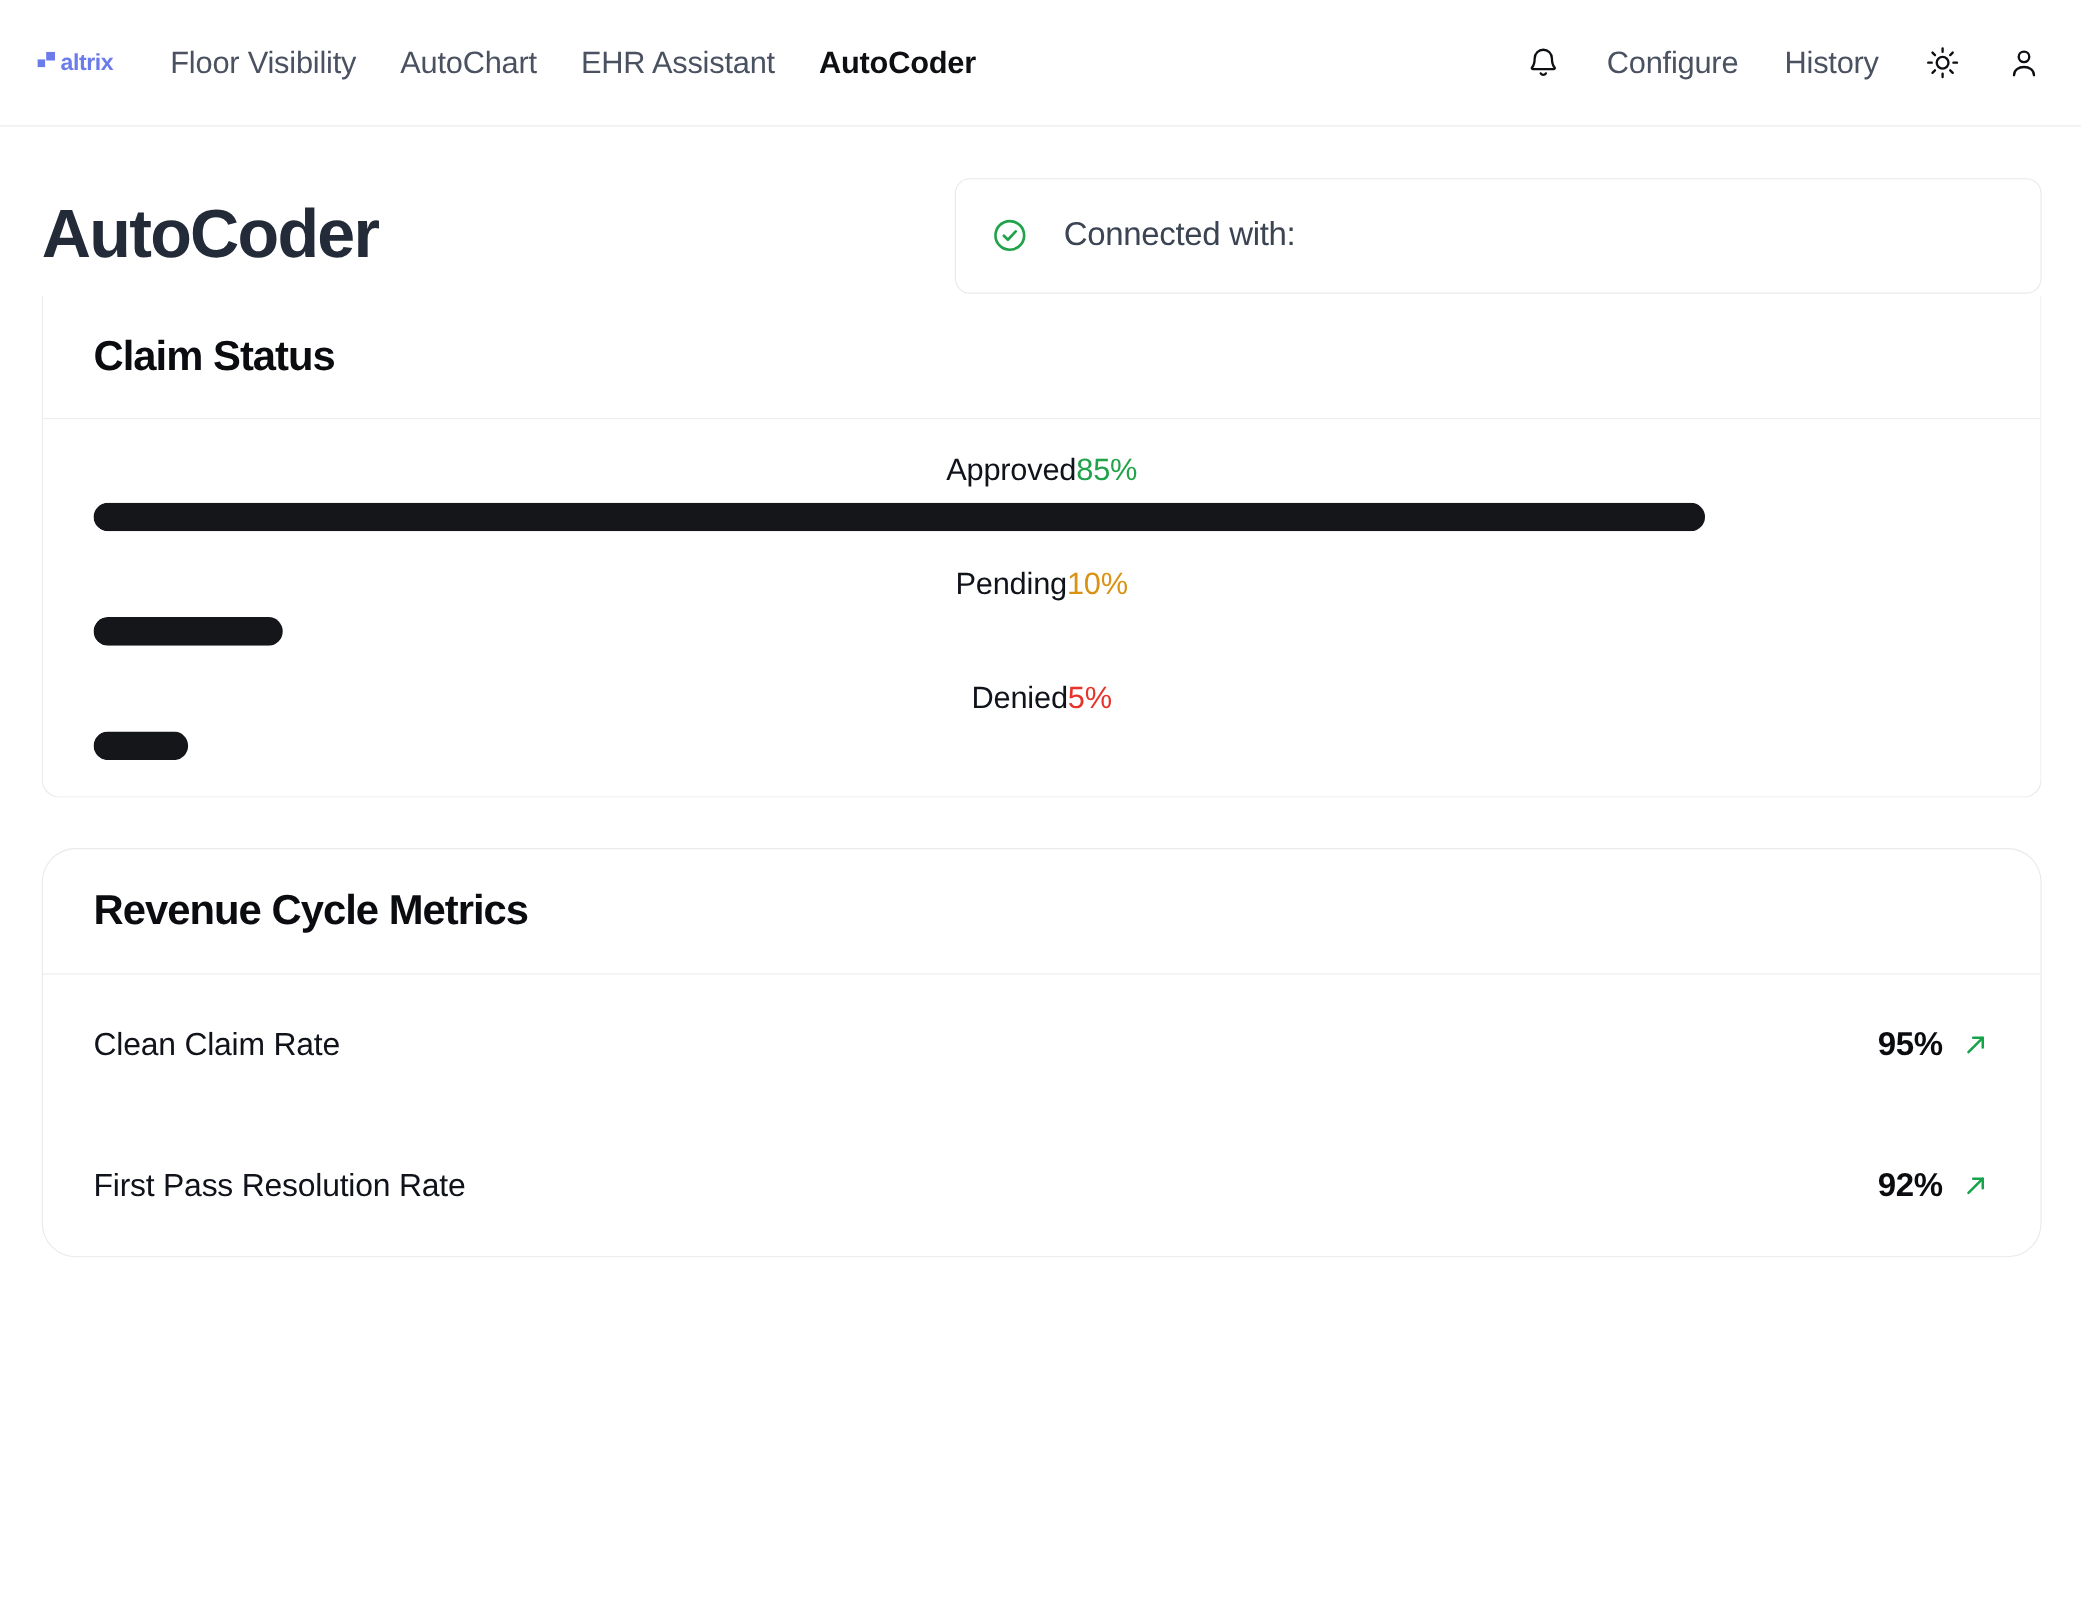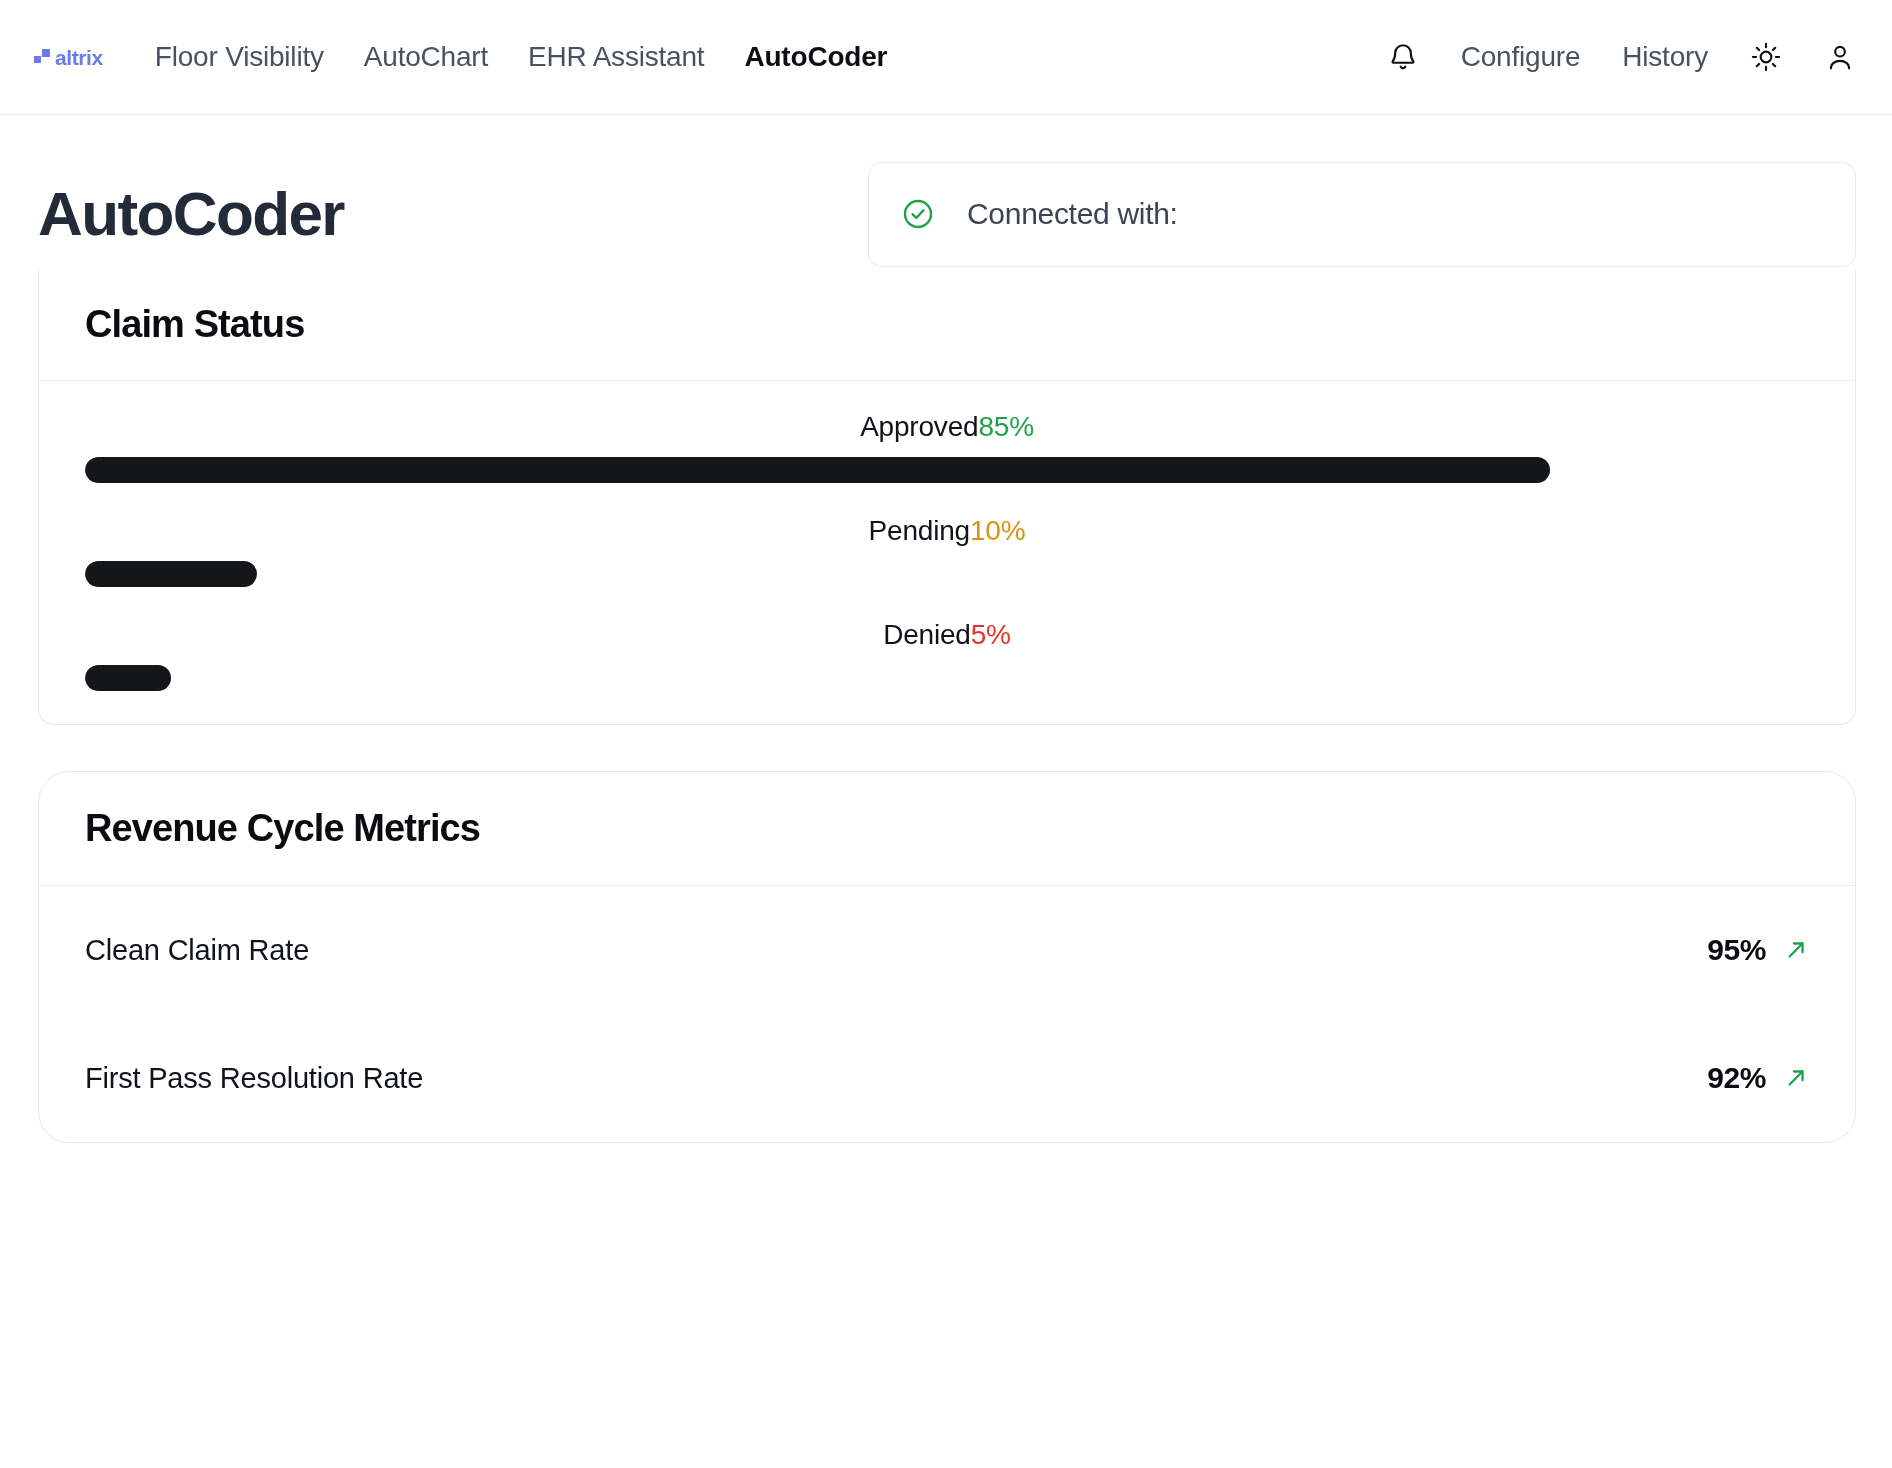--- a/index.html
+++ b/index.html
@@ -16,21 +16,21 @@
     height: 115px;
     width: 100%;
     border-bottom: 1px solid #e8eaed;
     display: flex;
     align-items: center;
     padding: 0 36px 0 34px;
     background: #fff;
   }
   .brand {
     display: flex;
-    align-items: flex-end;
+    align-items: flex-start;
     gap: 4px;
     margin-right: 52px;
   }
   .brand-mark { display:block; }
   .brand-text {
     font-size: 21px;
     font-weight: 700;
     color: #6b7bea;
     letter-spacing: -0.4px;
     line-height: 1;

